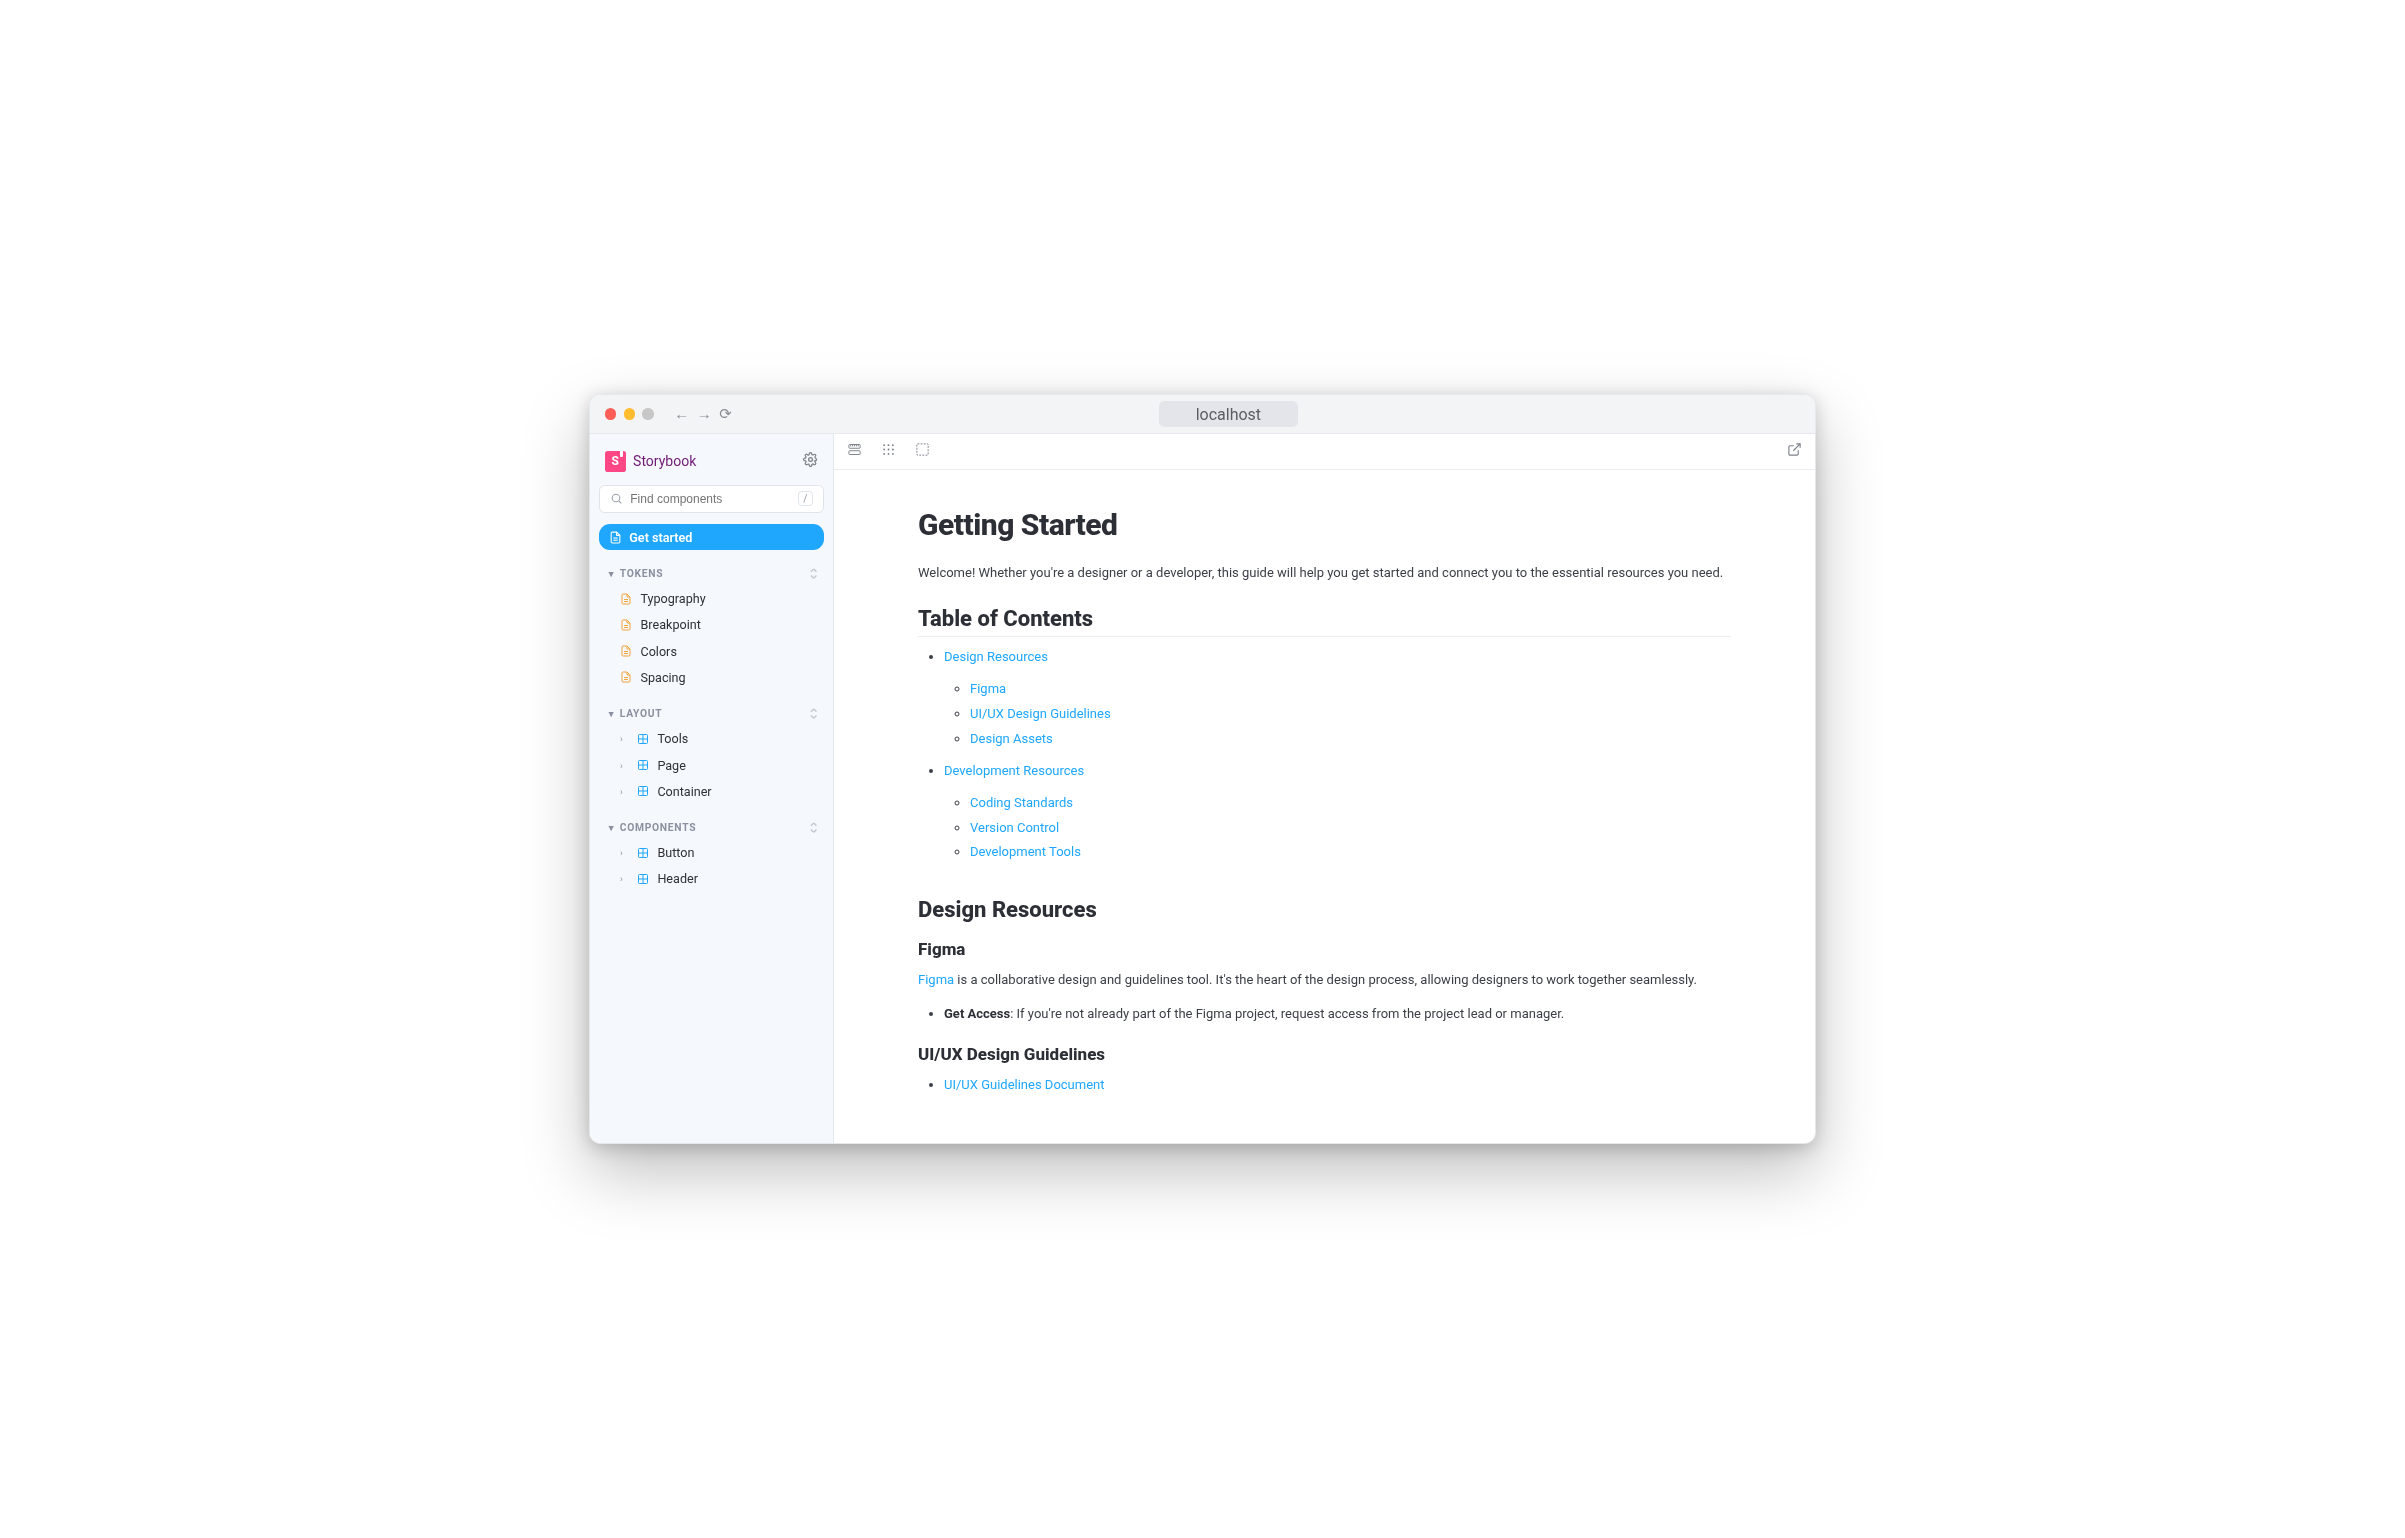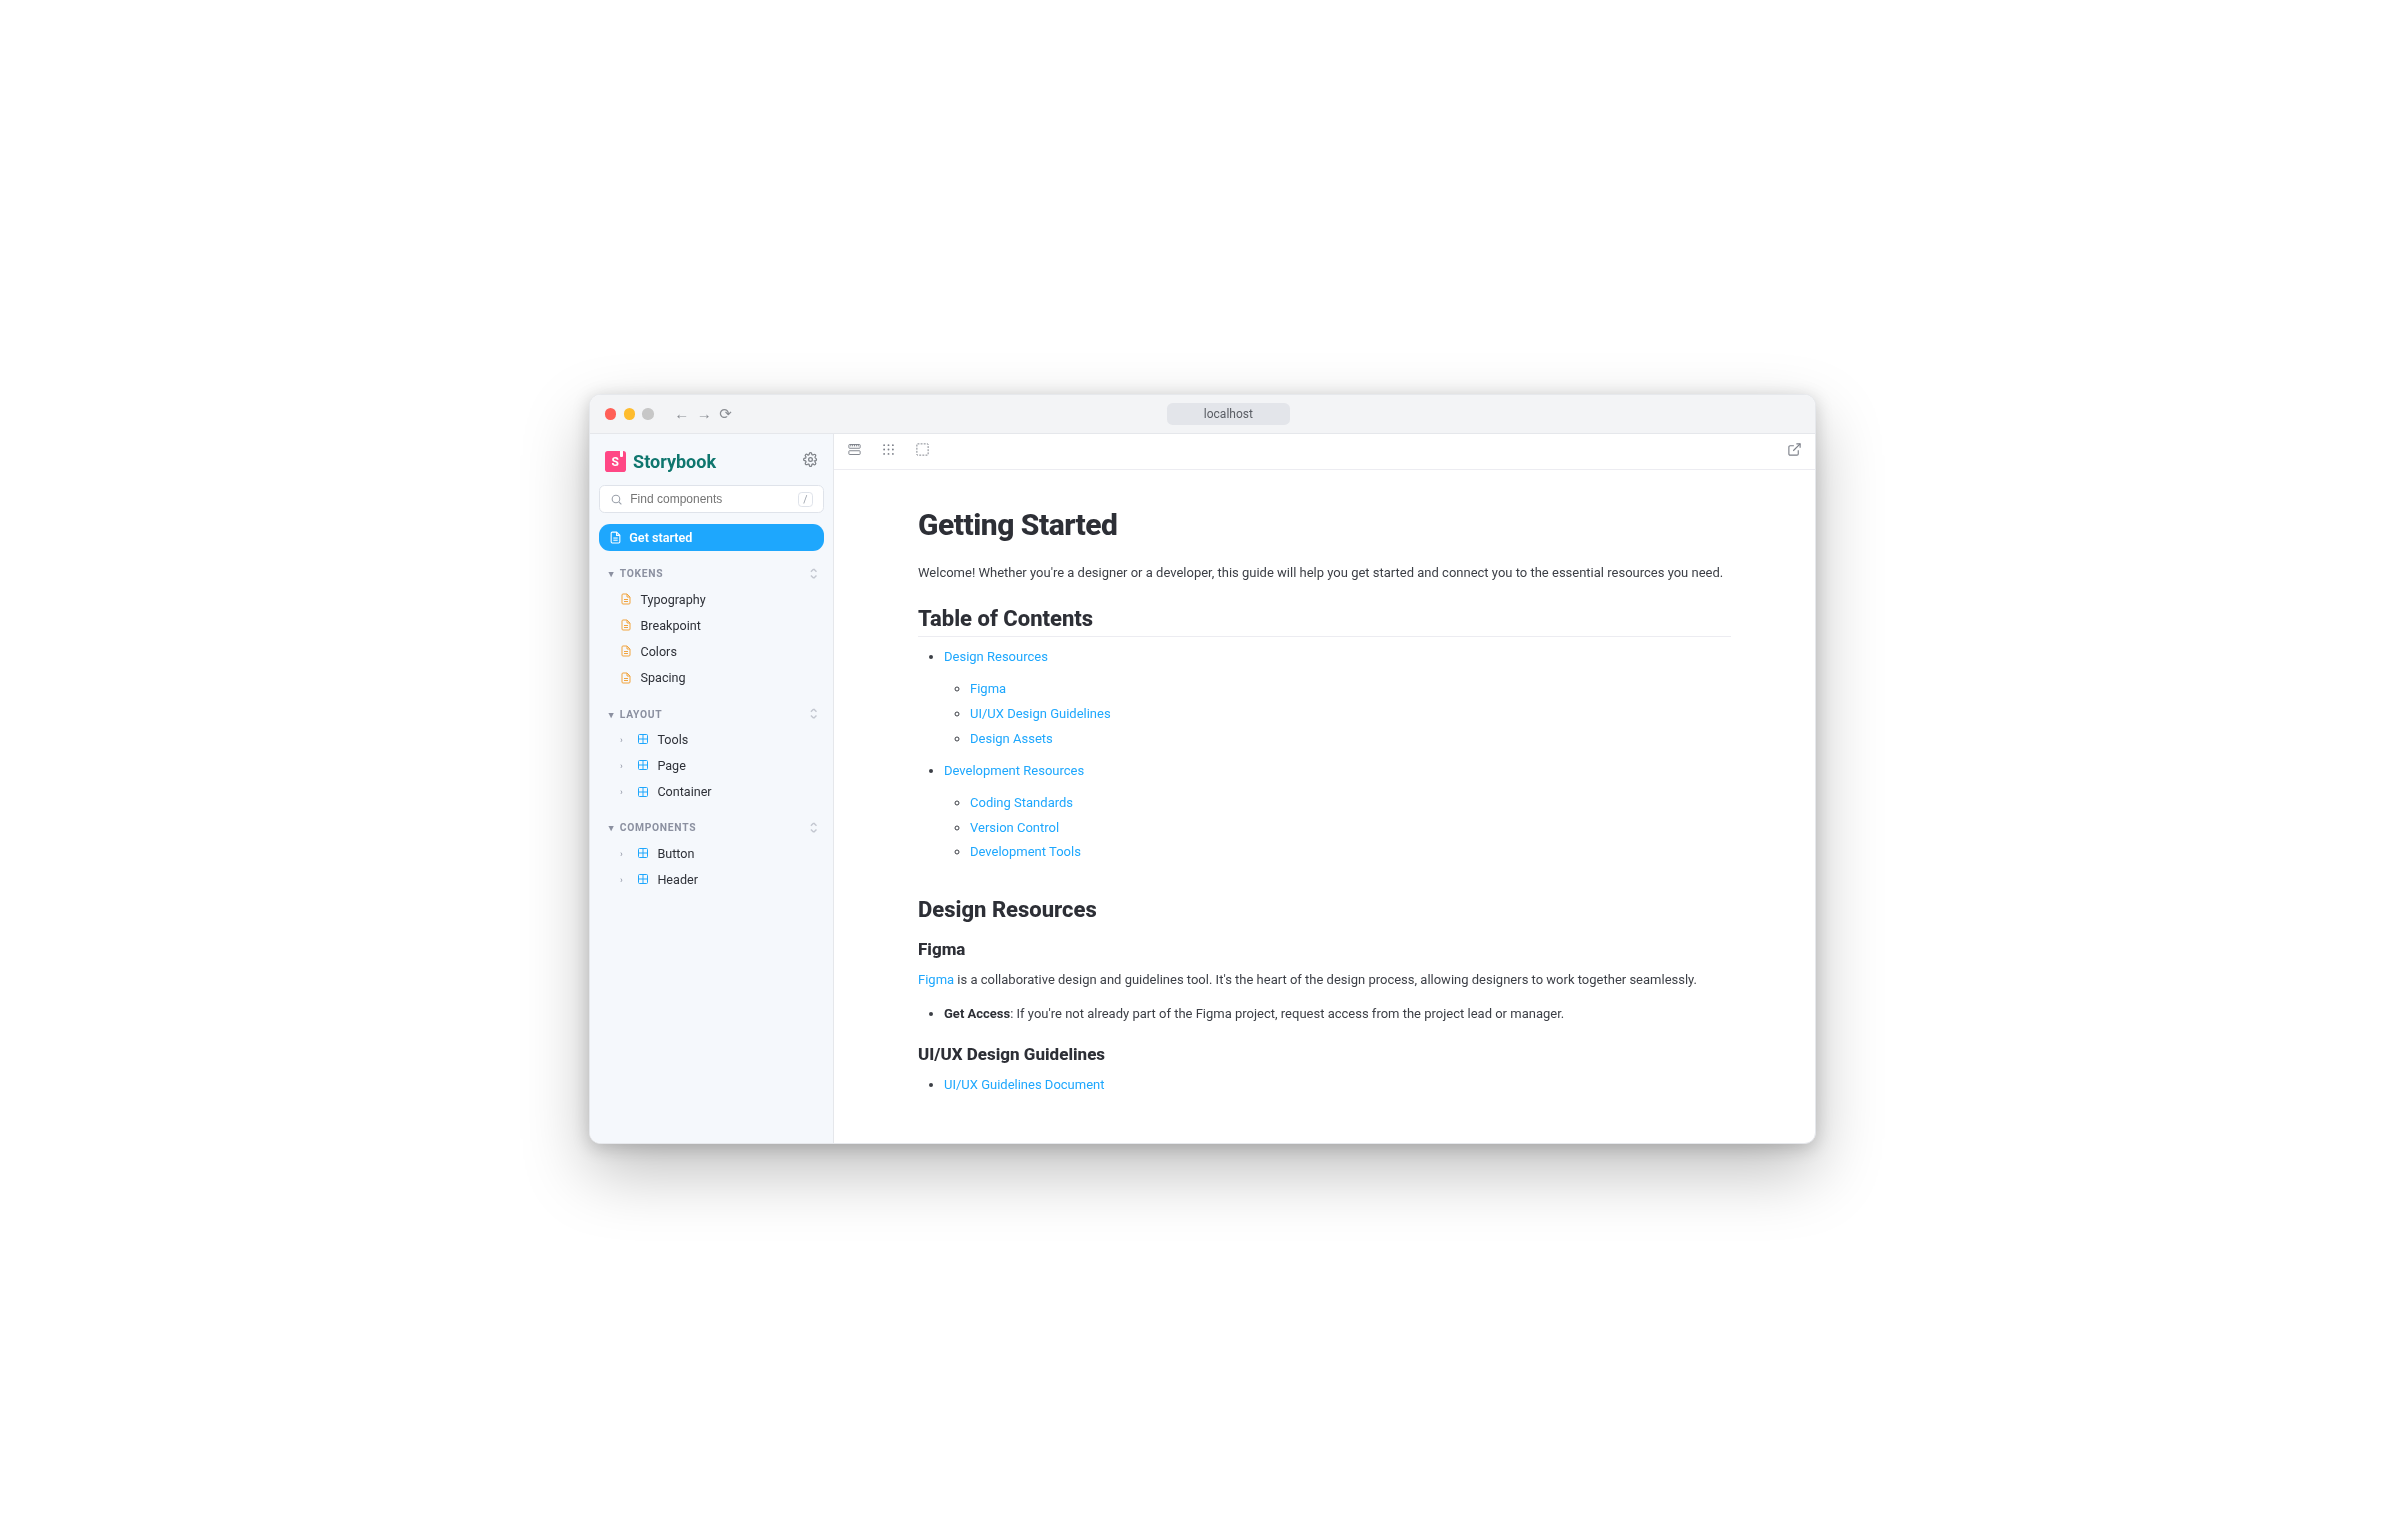--- a/index.html
+++ b/index.html
@@ -24,35 +24,35 @@
     display: flex; align-items: center; padding: 0 15px; gap: 15px;
     border-bottom: 0.9px solid #e5e7eb;
   }
   .traffic { display:flex; gap:7.5px; }
   .traffic span { width:11.2px; height:11.2px; border-radius:50%; display:block; }
   .dot-red{background:#ff5f57;} .dot-yellow{background:#febc2e;} .dot-green{background:#c7c7c7;}
   .nav-arrows{display:flex; gap:7.5px; color:#8a8d93; font-size:15px; margin-left:5.6px}
   .nav-arrows span, .reload{cursor:pointer; color:#8a8d93;}
   .addr {
     flex:0 0 auto; margin:0 auto;
-    background:#e3e5ea; border-radius:5.6px; padding:3.7px 37px; font-size:12px; color:#5a5d64;
+    background:#e3e5ea; border-radius:5.6px; padding:3.7px 37px; font-size:16px; color:#5a5d64;
   }
   
   .app { flex:1; display:flex; overflow:hidden;}
   .sidebar {
     width: 244px; background:#f5f8fc; border-right:0.9px solid #e5e7eb;
     display:flex; flex-direction:column; padding:17px 9.4px 9.4px 9.4px; gap:11.2px;
   }
   .brand { display:flex; align-items:center; justify-content:space-between; padding:0 5.6px 1.9px 5.6px;}
   .brand-left{display:flex; align-items:center; gap:7.5px;}
   .brand-logo{
     width:20.6px; height:20.6px; background:#ff4785; border-radius:2.8px; position:relative; display:flex; align-items:center; justify-content:center; color:#fff; font-weight:700; font-size:12px;
   }
   .brand-logo::after{content:""; position:absolute; top:0; right:2.8px; width:2.8px; height:5.6px; background:#fff; border-radius:0 0 0.9px 0.9px;}
-  .brand-text{font-weight:700; font-size:18px; color:#0f766e;}
+  .brand-text{font-weight:400; font-size:14px; color:#701a75;}
   .gear{color:#7d8187; cursor:pointer;}
 
   .search{
     display:flex; align-items:center; background:#fff; border:0.9px solid #dfe3ea; border-radius:5.6px;
     padding:5.6px 9.4px; margin:0 0; color:#9aa0aa; font-size:12px; gap:7.5px;
   }
   .search input{border:none; outline:none; flex:1; font-size:12px; color:#333; background:transparent;}
   .search .slash{border:0.9px solid #dfe3ea; border-radius:3.7px; font-size:10.3px; padding:0 4.7px; color:#9aa0aa;}
 
   .item, .section-head{

